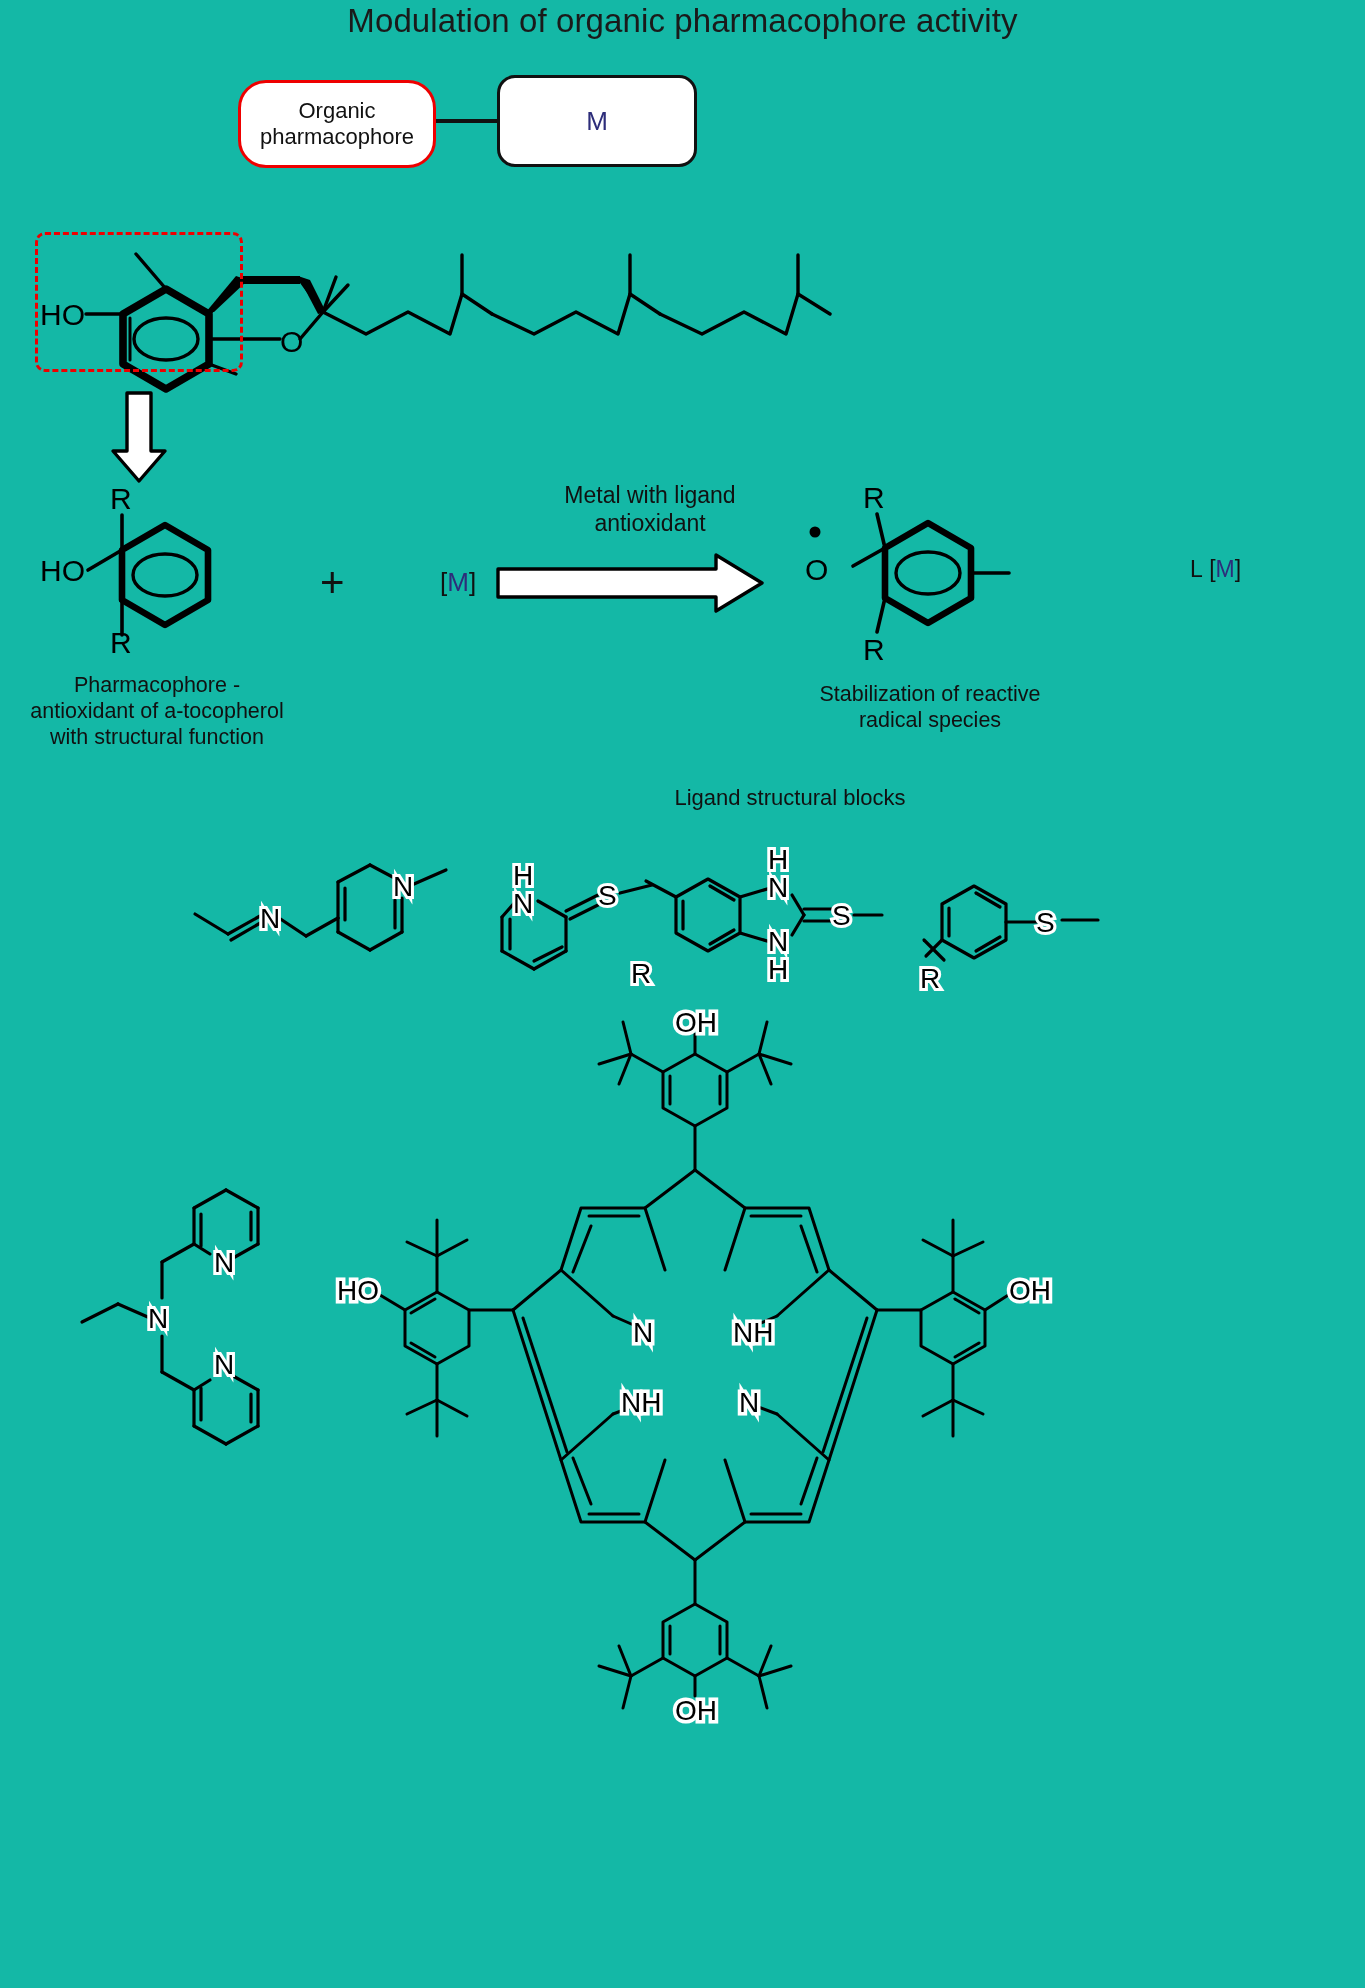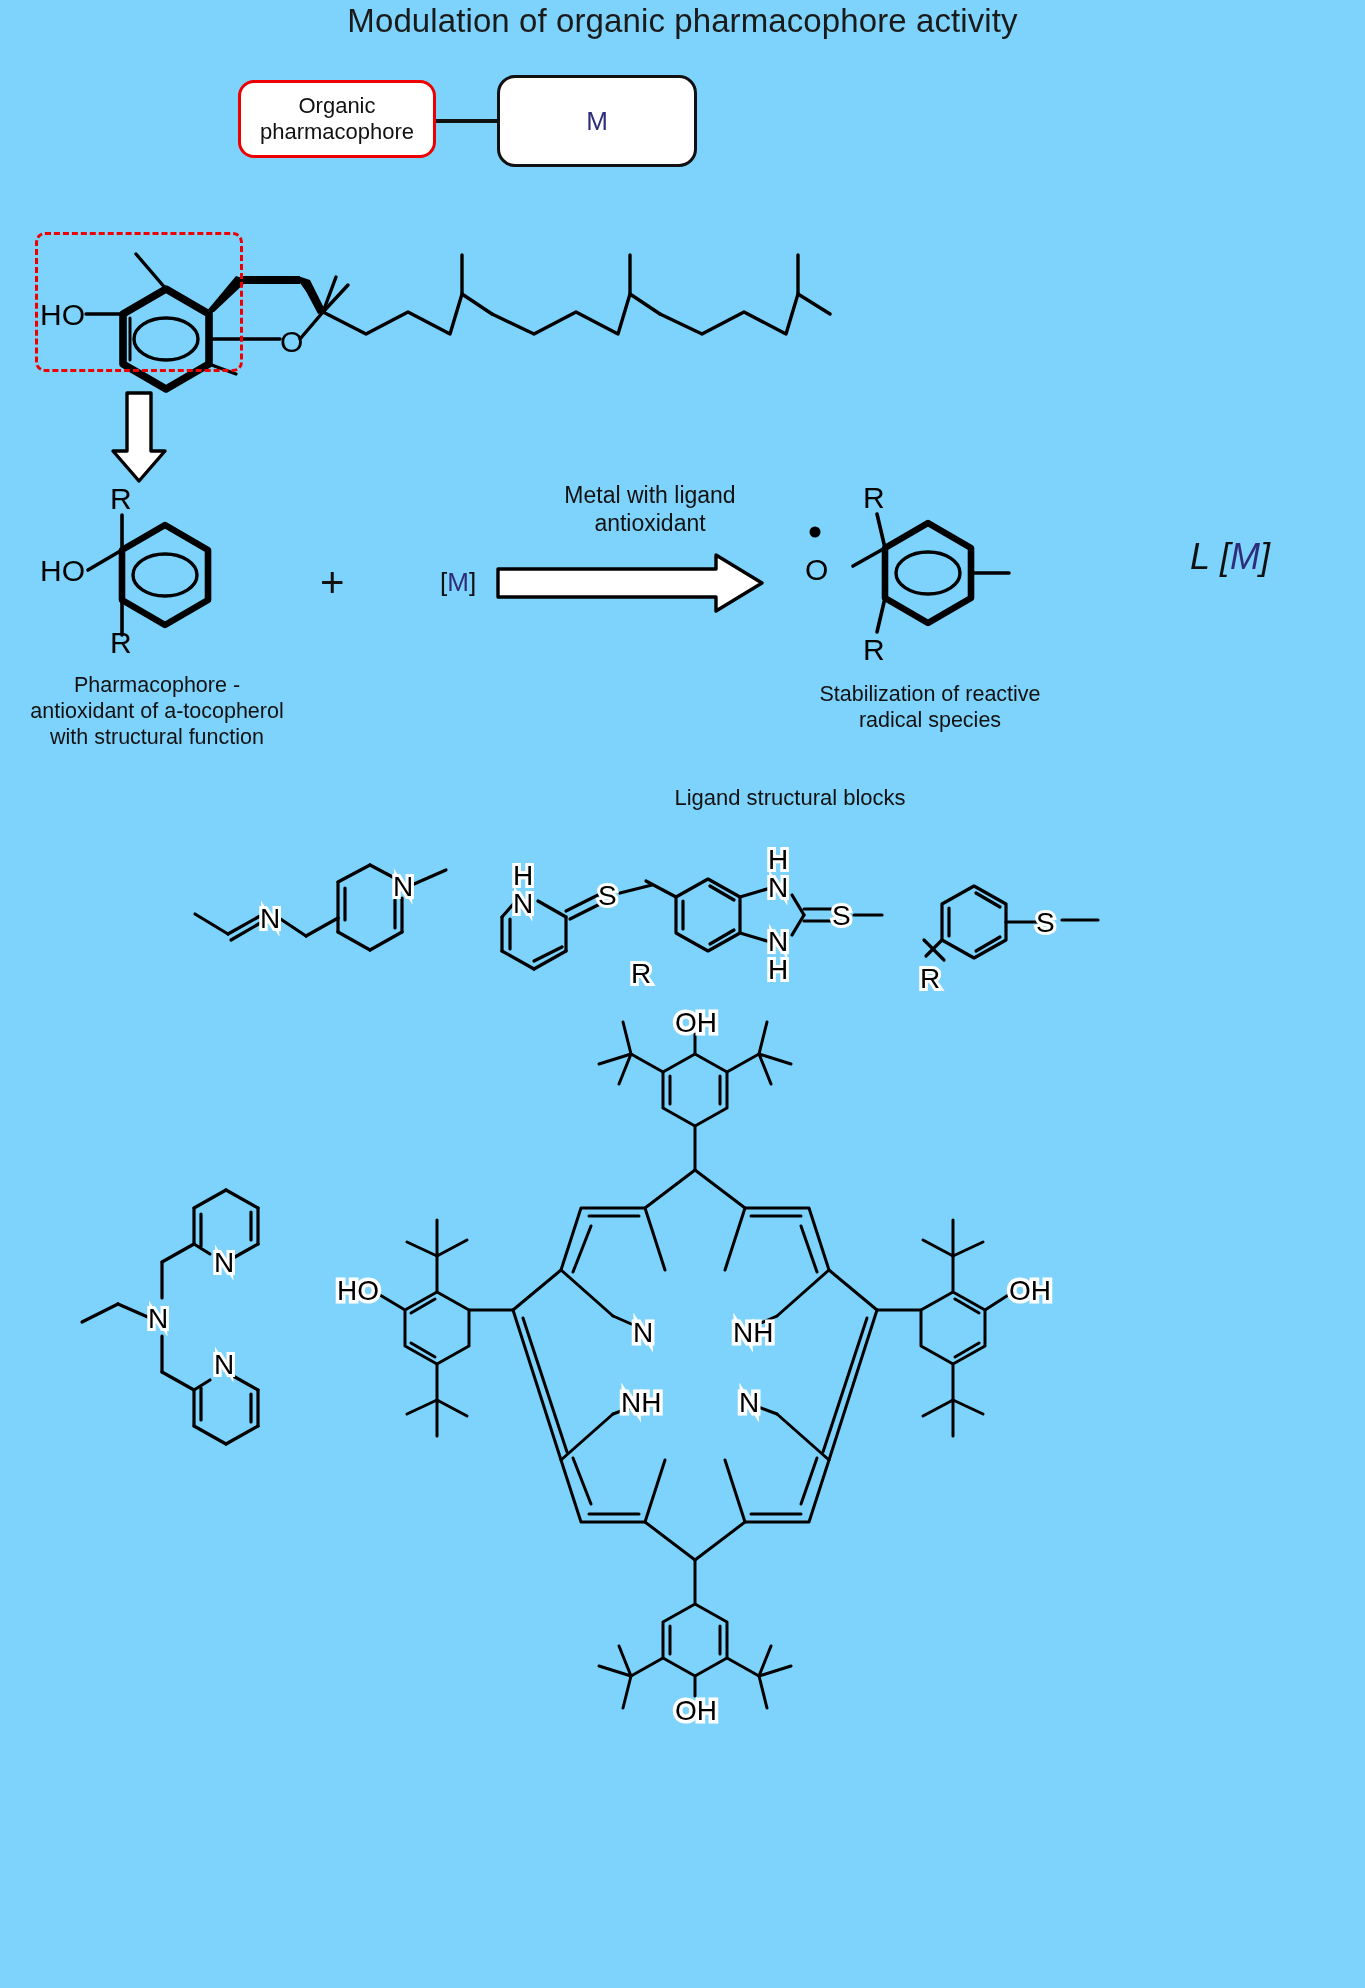--- a/index.html
+++ b/index.html
@@ -9,40 +9,40 @@
   }
   body {
     font-family: "Liberation Sans", sans-serif;
     color: #000000;
   }
   #page {
     position: relative;
     width: 1365px;
     height: 1988px;
     overflow: hidden;
-    background: #7dd3fc;
+    background: #14b8a6;
   }
   .abs { position: absolute; }
 
   
   #figure-title {
     left: 0; top: 2px;
     width: 1365px;
     text-align: center;
     font-size: 33px;
     letter-spacing: 0.1px;
     color: #1a1a1a;
   }
 
   
   #box-organic {
     left: 238px; top: 80px;
-    width: 198px; height: 78px;
+    width: 198px; height: 88px;
     border: 3px solid #ee0000;
-    border-radius: 16px;
+    border-radius: 28px;
     box-sizing: border-box;
     display: flex;
     align-items: center;
     justify-content: center;
     background: #fff;
     z-index: 3;
   }
   #box-organic .lbl {
     font-size: 22px;
     line-height: 1.18;
@@ -104,25 +104,24 @@
   }
   #m-reagent {
     position: absolute;
     left: 440px; top: 567px;
     font-size: 26px;
     color: #111;
   }
   #m-reagent .m { color: #2d2d7a; }
   #product-lm {
     position: absolute;
-    left: 1190px; top: 536px;
-    font-size: 36px;
+    left: 1190px; top: 556px;
+    font-size: 23px;
     color: #111;
     white-space: nowrap;
-    font-style: italic;
   }
   #product-lm .m { color: #2d2d7a; }
   svg { display: block; overflow: visible; }
   svg text { font-family: "Liberation Sans", sans-serif; fill: #000; }
 </style>
 </head>
 <body>
 
 <div id="page">
 

